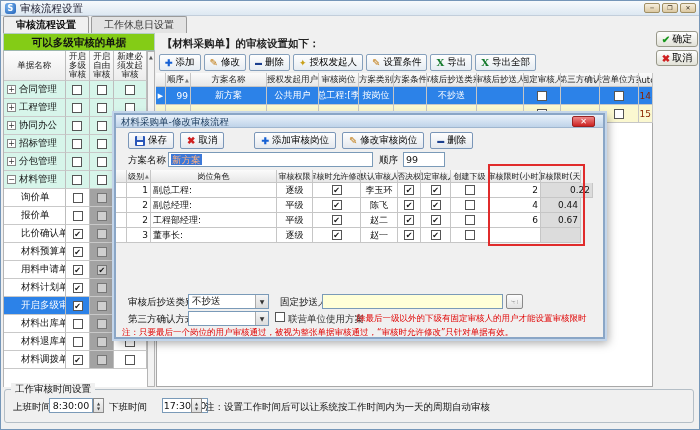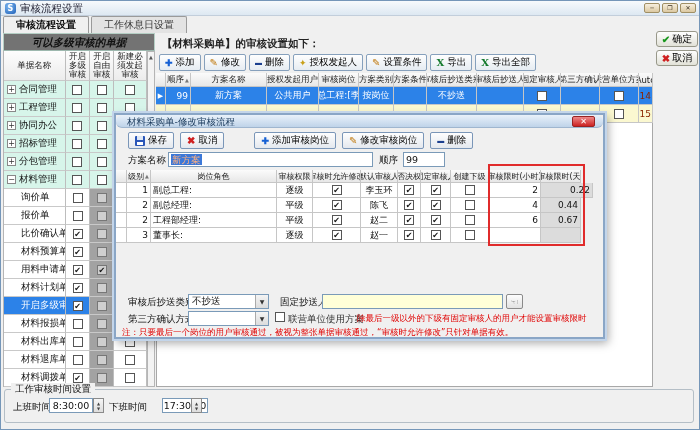--- a/index.html
+++ b/index.html
@@ -12,21 +12,21 @@
 .wtitle { position:absolute; left:19px; top:0; line-height:15px; font-size:10.5px; color:#223; }
 .tb-btns { position:absolute; right:3px; top:2px; display:flex; gap:2px; }
 .tbtn { width:16px; height:10px; background:linear-gradient(#f6eedd,#dcc9a2); border:1px solid #a08f64; border-radius:2px; font-size:6px; line-height:8px; text-align:center; color:#3a3graph020; color:#3a3020; }
 
 
 .tabbar { position:absolute; left:2px; top:15px; height:17px; display:flex; }
 .tab { padding:0 12px; height:17px; line-height:16px; font-size:10px; background:#e3e3e3; border:1px solid #9a9a9a; border-bottom:none; border-radius:2px 2px 0 0; margin-right:2px; color:#333; }
 .tab.active { background:#f0f0f0; height:18px; font-weight:bold; color:#111; }
 
 
-.lp-header { position:absolute; left:2px; top:32px; width:152px; height:18px; background:#737373; border:1px solid #b4cec4; border-bottom:1px solid #9db8ae; font-weight:bold; text-align:center; line-height:17px; font-size:10.5px;font-style:italic; }
+.lp-header { position:absolute; left:2px; top:32px; width:152px; height:18px; background:#84cc16; border:1px solid #b4cec4; border-bottom:1px solid #9db8ae; font-weight:bold; text-align:center; line-height:17px; font-size:10.5px; }
 .rp-header { position:absolute; left:161px; top:36px; font-weight:bold; font-size:10.5px; color:#222; }
 
 
 .btn { position:absolute; left:655px; width:42px; height:16px; display:flex; align-items:center; justify-content:center; gap:2px; background:linear-gradient(#fefefe,#e2e2d8); border:1px solid #98988a; border-radius:3px; font-size:10px; cursor:default; }
 .ok-btn { top:30px; } .cancel-btn { top:49px; }
 .ic { display:inline-block; font-style:normal; }
 .ic-check { color:#17971c; font-weight:bold; font-size:10px; }
 .ic-cross { color:#cf1f1f; font-weight:bold; font-size:10px; }
 .ic-plus { color:#1560d4; font-weight:bold; font-size:9px; }
 .ic-minus { color:#1b3f8f; font-size:7px; }
@@ -69,21 +69,21 @@
 .al-l { justify-content:flex-start; padding-left:2px; }
 .graybg { background:#dcdcdc !important; }
 .sort { font-size:5px; color:#777; margin-left:1px; }
 .ind-tri { font-size:7px; color:#000; }
 .grow.sel .ind-tri { color:#fff; }
 .cbx { width:10px; height:10px; border:1px solid #555; background:#fff; font-size:8px; line-height:9px; text-align:center; color:#111; flex:none; }
 .cbx.gray { background:#cfcfcf; border-color:#777; }
 
 
 .dialog { position:absolute; left:113px; top:112px; width:491px; height:226px; background:#f0f0f0; border:2px solid #8aa6c6; outline:2px solid #c3d5ea; box-shadow:3px 4px 9px rgba(0,0,0,.35); z-index:20; }
-.dlg-title { position:absolute; left:0; top:0; width:100%; height:13px; background:linear-gradient(#e9f1fa,#bfd3e9); border-bottom:1px solid #9fb6cf; font-size:9.5px; line-height:13px; padding-left:11px; color:#1a3a5c;border-radius:6px; }
+.dlg-title { position:absolute; left:0; top:0; width:100%; height:13px; background:linear-gradient(#e9f1fa,#bfd3e9); border-bottom:1px solid #9fb6cf; font-size:9.5px; line-height:13px; padding-left:5px; color:#1a3a5c; }
 .dlg-close { position:absolute; right:8px; top:1px; width:23px; height:11px; background:linear-gradient(#e88,#c22); border:1px solid #922; border-radius:2px; color:#fff; font-size:8px; line-height:10px; text-align:center; }
 .dlg-toolbar { position:absolute; left:12px; top:17px; display:flex; gap:6px; }
 .dbtn { display:flex; align-items:center; gap:3px; height:17px; padding:0 6px; background:linear-gradient(#fefefe,#e4e8ee); border:1px solid #7a96b8; border-radius:2px; font-size:9.5px; }
 .dbtn.grp { margin-left:24px; }
 .fldlbl { position:absolute; font-size:9.5px; color:#111; }
 .fld { position:absolute; height:15px; background:#fff; border:1px solid #7a9ab8; font-size:9.5px; line-height:13px; padding-left:2px; overflow:hidden; }
 .selhl { background:#3c78d8; color:#ffb080; padding:0 1px; }
 .dgrid { position:absolute; left:0; top:55px; }
 .dgrid .gcell { height:15px; font-size:9px; }
 .dgrid .ghead .gcell { height:13px; font-size:8px; }
@@ -314,34 +314,20 @@
         <div class="lcell lcb c3">
           <span class="cbx"></span>
         </div>
       </div>
       <div class="lrow child sel">
         <div class="lcell lname c0">
           <span>开启多级审核</span>
         </div>
         <div class="lcell lcb c1">
           <span class="cbx on">✔</span>
-        </div>
-        <div class="lcell lcb c2 graycell">
-          <span class="cbx gray"></span>
-        </div>
-        <div class="lcell lcb c3">
-          <span class="cbx"></span>
-        </div>
-      </div>
-      <div class="lrow child">
-        <div class="lcell lname c0">
-          <span>材料报损单</span>
-        </div>
-        <div class="lcell lcb c1">
-          <span class="cbx"></span>
         </div>
         <div class="lcell lcb c2 graycell">
           <span class="cbx gray"></span>
         </div>
         <div class="lcell lcb c3">
           <span class="cbx"></span>
         </div>
       </div>
       <div class="lrow child">
         <div class="lcell lname c0">
@@ -634,14 +620,15 @@
     <div class="spin" style="left:88px;">
         <span>▲</span>
         <span>▼</span>
       </div>
     <span class="wt-lbl" style="left:104px;">下班时间</span>
     <div class="wt-fld" style="left:157px;width:46px;">17:30:00</div>
     <div class="spin" style="left:186px;">
         <span>▲</span>
         <span>▼</span>
       </div>
+    <span class="wt-lbl" style="left:200px;">注：设置工作时间后可以让系统按工作时间内为一天的周期自动审核</span>
   </div>
 </div>
 
 </body></html>

